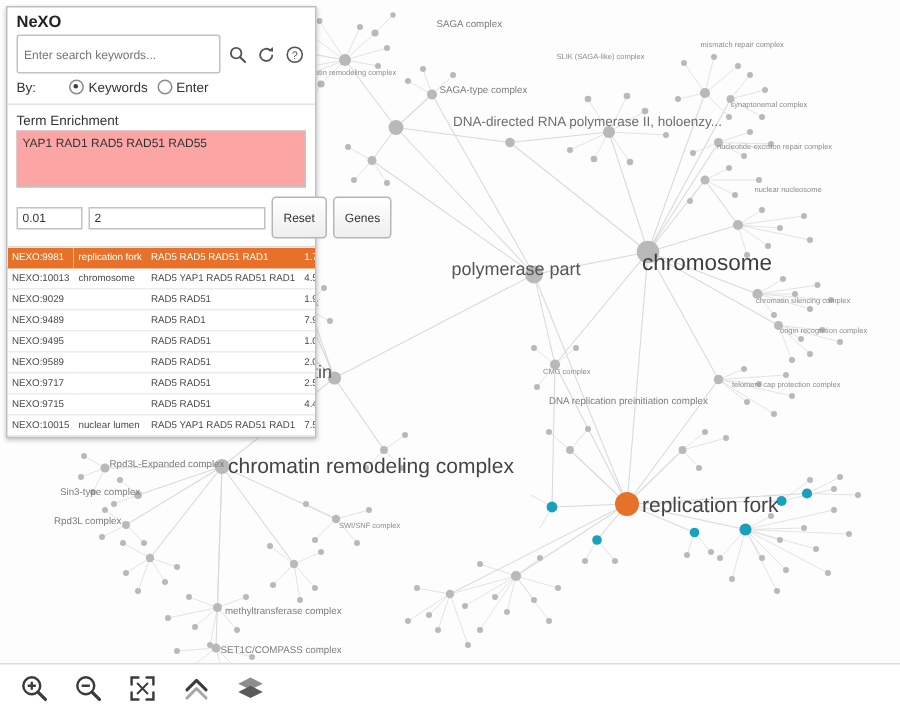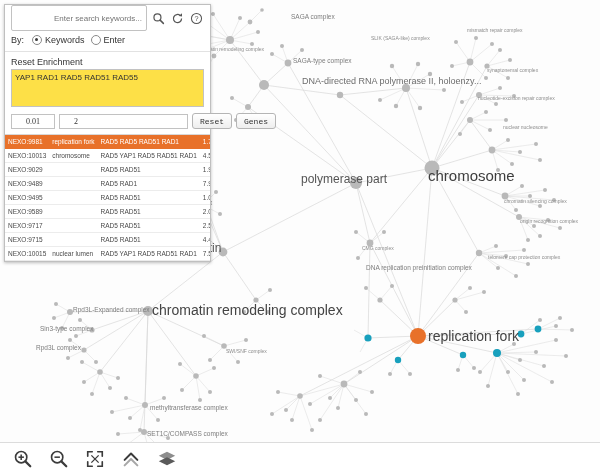--- a/index.html
+++ b/index.html
@@ -73,41 +73,40 @@
     flex: 1;
     height: 16px;
     border: 1px solid #c2c2c2;
     border-radius: 2px;
     background: #fff;
     font-size: 8px;
     color: #9a9a9a;
     padding: 12px 4px;
     box-sizing: border-box;
     font-family: "Liberation Sans", sans-serif;
-    text-align: right;
   }
   .icon-btn {
     width: 16px;
     height: 16px;
     border: none;
     background: transparent;
     padding: 0;
     cursor: pointer;
     display: flex;
     align-items: center;
     justify-content: center;
   }
   .radio-row {
     display: flex;
     align-items: center;
     gap: 6px;
     padding: 0 6px 4px 6px;
     font-size: 9px;
   }
-  .radio-row .by-label { color: #333; margin-right: 2px; }
+  .radio-row .by-label { color: #333; margin-right: 16px; }
   .rad {
     display: inline-flex;
     align-items: center;
     gap: 3px;
     cursor: pointer;
   }
   .rad i {
     width: 8px;
     height: 8px;
     border: 1px solid #8a8a8a;
@@ -131,21 +130,21 @@
   }
   .sec-title {
     padding: 3px 6px 2px 6px;
     font-size: 9px;
     color: #333;
   }
   .ta {
     margin: 0 6px 4px 6px;
     height: 38px;
     border: 1px solid #c2c2c2;
-    background: #fde047;
+    background: #fca5a5;
     font-size: 8px;
     color: #333;
     padding: 2px 3px;
     line-height: 11px;
     overflow: hidden;
     box-sizing: border-box;
     width: calc(100% - 12px);
     resize: none;
     font-family: "Liberation Sans", sans-serif;
   }
@@ -153,37 +152,37 @@
     display: flex;
     align-items: center;
     gap: 4px;
     padding: 0 6px 5px 6px;
   }
   .sm-input {
     height: 15px;
     border: 1px solid #c2c2c2;
     background: #fff;
     font-size: 8px;
-    padding: 0 14px;
+    padding: 0 3px;
     box-sizing: border-box;
     color: #333;
-    font-family: Liberation Serif, serif;
+    font-family: Liberation Sans, sans-serif;
   }
   .sm-input.a { width: 44px; }
   .sm-input.b { flex: 1; }
   .btn {
-    height: 16px;
+    height: 28px;
     padding: 0 7px;
     font-size: 8px;
     border: 1px solid #b5b5b5;
     border-radius: 3px;
     background: linear-gradient(#ffffff, #eeeeee);
     color: #333;
     cursor: pointer;
-    font-family: Liberation Mono, monospace;
+    font-family: Liberation Sans, sans-serif;
   }
   
   #results {
     border-top: 1px solid #d8d8d8;
     max-height: 150px;
     overflow: hidden;
   }
   table.res {
     width: 100%;
     border-collapse: collapse;
@@ -562,20 +561,21 @@
     <div class="node-label lbl-xl" style="left:152px;  top:302px;">chromatin remodeling complex</div>
     <div class="node-label lbl-xl" style="left:428px;  top:328px;">replication fork</div>
     <div class="node-label lbl-sm" style="left:40px;   top:325px;">Sin3-type complex</div>
     <div class="node-label lbl-sm" style="left:36px;   top:344px;">Rpd3L complex</div>
     <div class="node-label lbl-xs" style="left:226px;  top:348px;">SWI/SNF complex</div>
     <div class="node-label lbl-sm" style="left:150px;  top:404px;">methyltransferase complex</div>
     <div class="node-label lbl-sm" style="left:147px;  top:430px;">SET1C/COMPASS complex</div>
   </div>
 
   <div id="panel">
+    <div id="panel-title">NeXO</div>
 
     <div class="search-row">
       <input class="search-input" type="text" placeholder="Enter search keywords..." style="">
       <button class="icon-btn" title="Search">
         <svg width="13" height="13" viewBox="0 0 16 16">
           <circle cx="6.7" cy="6.7" r="4.3" fill="none" stroke="#555" stroke-width="1.5"></circle>
           <line x1="10" y1="10" x2="14" y2="14" stroke="#555" stroke-width="1.8" stroke-linecap="round"></line>
         </svg>
       </button>
       <button class="icon-btn" title="Reset view">
@@ -599,21 +599,21 @@
         <span>Keywords</span>
       </span>
       <span class="rad">
         <i></i>
         <span>Enter</span>
       </span>
     </div>
 
     <div class="divider"></div>
 
-    <div class="sec-title">Reset Enrichment</div>
+    <div class="sec-title">Term Enrichment</div>
     <textarea class="ta" style="">YAP1 RAD1 RAD5 RAD51 RAD55</textarea>
 
     <div class="btn-row">
       <input class="sm-input a" type="text" value="0.01" style="">
       <input class="sm-input b" type="text" value="2" style="">
       <button class="btn">Reset</button>
       <button class="btn">Genes</button>
     </div>
 
     <div id="results">

